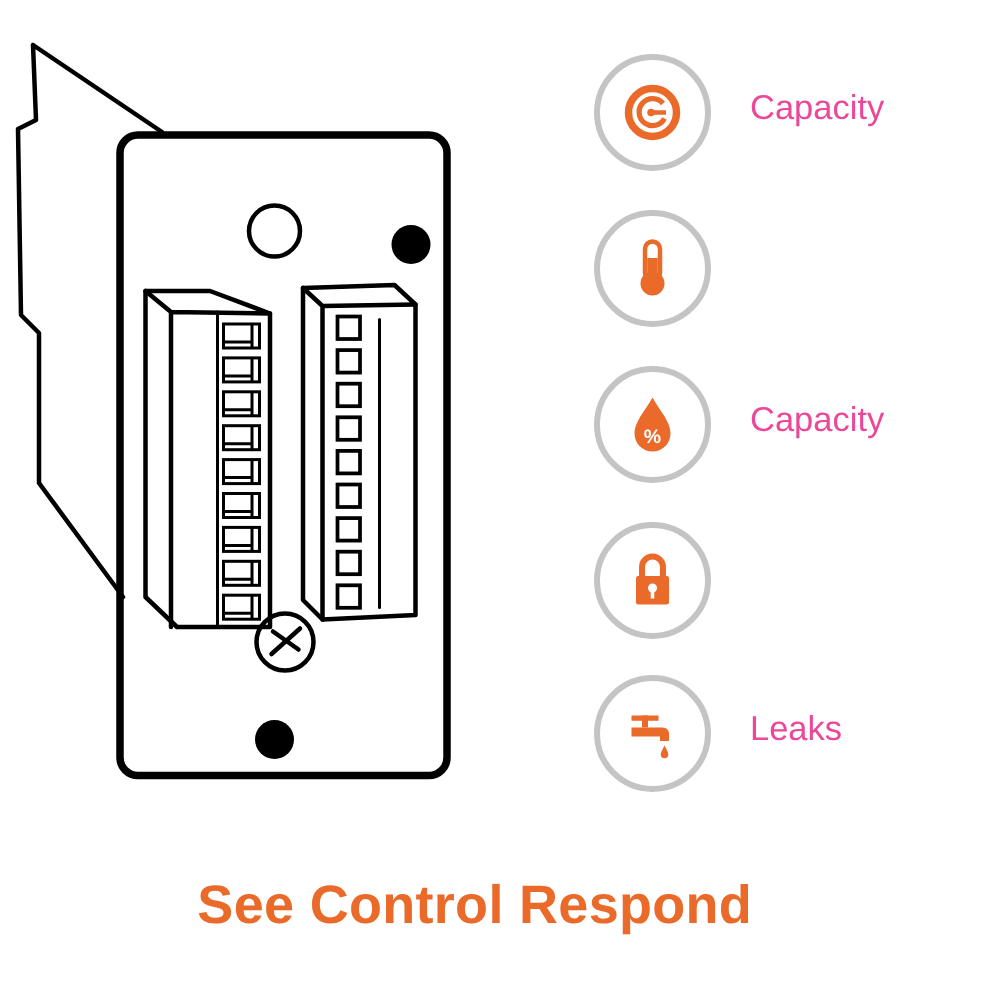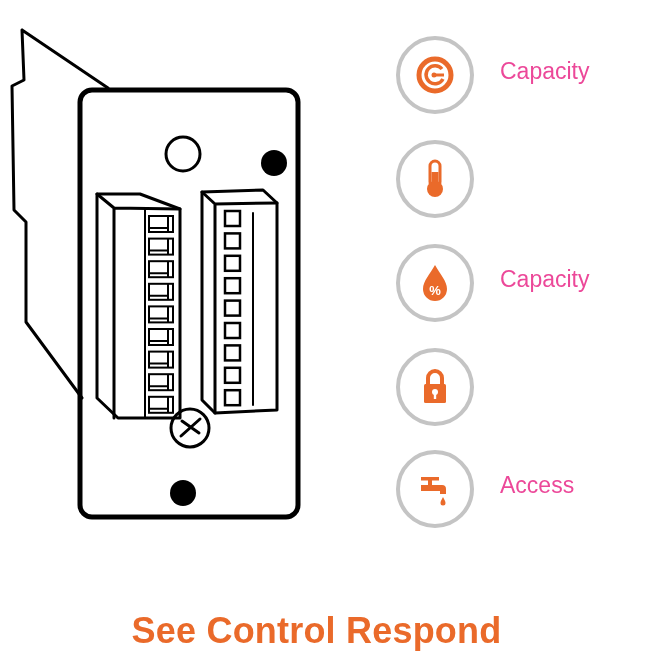--- a/index.html
+++ b/index.html
@@ -3,21 +3,21 @@
   <meta charset="utf-8">
   <style>
     html, body { margin: 0; padding: 0; background: #ffffff; }
     body { width: 667px; height: 667px; position: relative; overflow: hidden; font-family: "Liberation Sans", sans-serif; }
     .device { position: absolute; left: 0; top: 0; width: 330px; height: 540px; }
     .features { position: absolute; left: 396px; top: 36px; width: 271px; }
     .feature { position: absolute; left: 0; height: 84px; width: 271px; }
     .ring { position: absolute; left: 0; top: 0; width: 78px; height: 78px; border-radius: 50%; border: 4px solid #c4c4c4; box-sizing: border-box; background: #fff; display: flex; align-items: center; justify-content: center; }
     .ring svg { width: 46px; height: 46px; }
     .label { position: absolute; left: 104px; top: 22px; font-size: 23px; color: #ec4899; white-space: nowrap; }
-    .tagline { position: absolute; left: 0; top: 582px; width: 633px; text-align: center; font-size: 36px; font-weight: bold; color: #ea6a2a; letter-spacing: 0.2px; margin-top: 28px; }
+    .tagline { position: absolute; left: 0; top: 582px; width: 633px; text-align: center; font-size: 36px; font-weight: bold; color: #ea6a2a; letter-spacing: 0.2px; }
   </style>
 </head>
 <body>
 
 <svg class="device" viewBox="0 0 330 540" xmlns="http://www.w3.org/2000/svg">
   <g fill="none" stroke="#000" stroke-linejoin="round" stroke-linecap="round">
 
     <path d="M22 30 L108 88 M22 30 L24 80 L12 86 L14 210 L26 222 L26 322 L82 398" stroke-width="3"></path>
 
     <rect x="80" y="90" width="218" height="427" rx="12" ry="12" stroke-width="5"></rect>
@@ -122,17 +122,17 @@
 
   <div class="feature" style="top:414px">
     <div class="ring">
       <svg viewBox="0 0 46 46">
         <rect x="9" y="11" width="18" height="3.5" fill="#ea6a2a"></rect>
         <rect x="16" y="11" width="4" height="8" fill="#ea6a2a"></rect>
         <path d="M9 19 L30 19 A4 4 0 0 1 34 23 L34 28 L28 28 L28 25 L9 25 Z" fill="#ea6a2a"></path>
         <path d="M31 31 C29.5 34 28.5 35.5 28.5 37 A2.5 2.5 0 0 0 33.5 37 C33.5 35.5 32.5 34 31 31 Z" fill="#ea6a2a"></path>
       </svg>
     </div>
-    <div class="label">Access</div>
+    <div class="label">Leaks</div>
   </div>
 </div>
 
 <div class="tagline">See Control Respond</div>
 
 </body></html>

